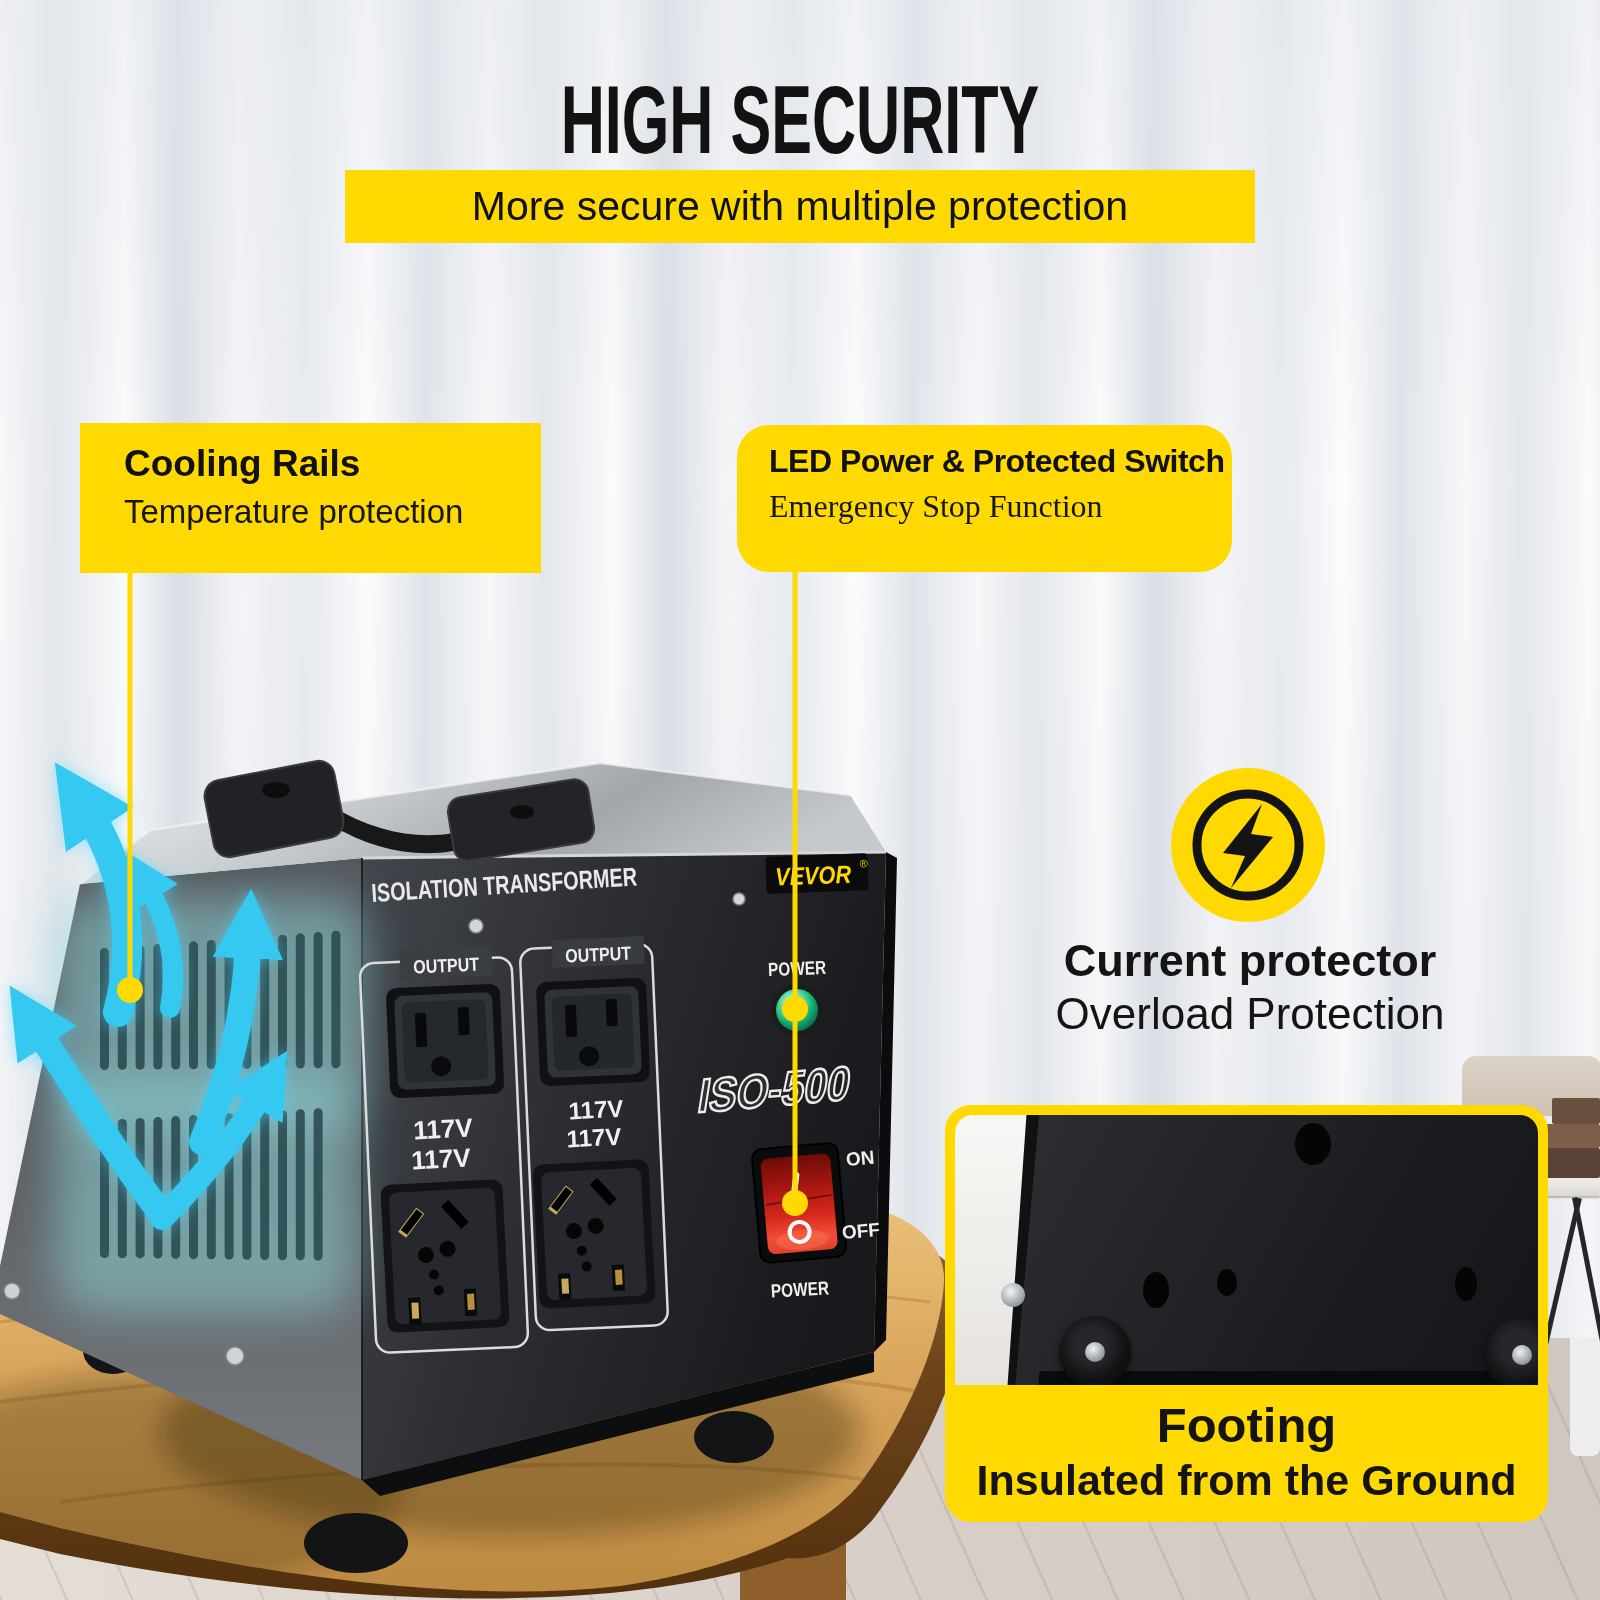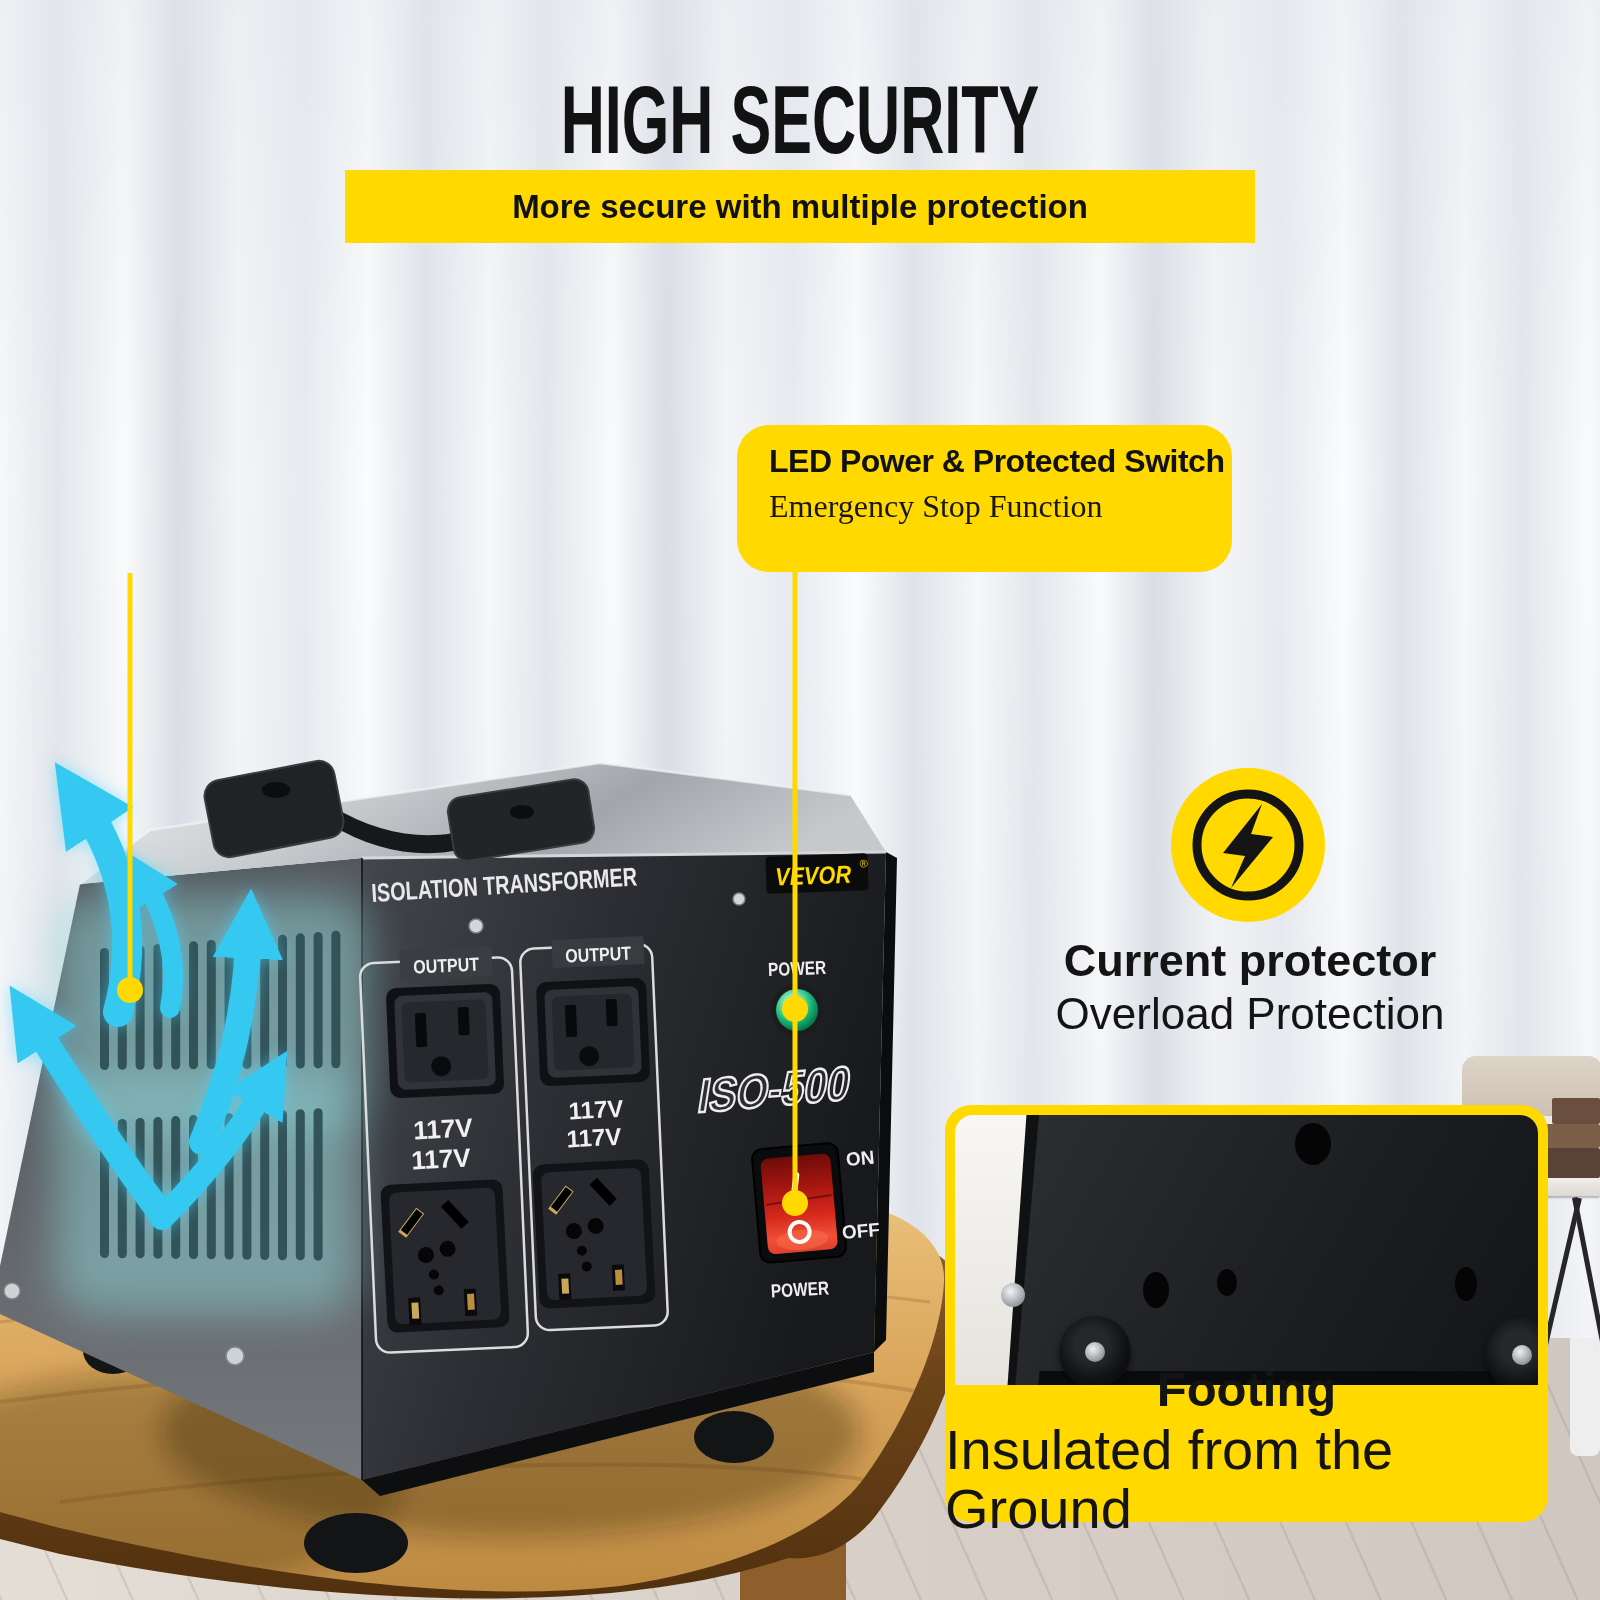--- a/index.html
+++ b/index.html
@@ -29,21 +29,21 @@
   .leg-b{left:1588px;transform:rotate(-11deg);}
   
   .scene{position:absolute;inset:0;z-index:3;}
   svg text{font-family:"Liberation Sans",sans-serif;}
   
   .title{position:absolute;left:0;top:64px;width:1600px;text-align:center;z-index:6;
     font-size:97px;font-weight:bold;color:#121212;letter-spacing:0px;
     transform:scaleX(.63);white-space:nowrap;}
   .banner{position:absolute;left:345px;top:170px;width:910px;height:73px;z-index:6;
     background:#FFD900;display:flex;align-items:center;justify-content:center;}
-  .banner span{font-size:33px;font-weight:bold;color:#111;}
+  .banner span{font-size:41px;font-weight:normal;color:#111;}
   
   .callout{position:absolute;background:#FFD900;z-index:6;display:flex;flex-direction:column;gap:8px;}
   .co-title{font-weight:bold;color:#111;}
   .co-desc{color:#161616;}
   .co1{left:80px;top:423px;width:461px;height:150px;padding:20px 0 0 44px;box-sizing:border-box;}
   .co1 .co-title{font-size:37px;} .co1 .co-desc{font-size:33px;}
   .co2{left:737px;top:425px;width:495px;height:147px;padding:18px 0 0 32px;box-sizing:border-box;border-radius:32px;}
   .co2 .co-title{font-size:32px;letter-spacing:-.5px;} .co2 .co-desc{font-size:32px;font-family:Liberation Serif, serif;}
   
   .current-label{position:absolute;left:950px;top:934px;width:600px;text-align:center;z-index:5;color:#141414;}
@@ -63,21 +63,21 @@
   .foot{position:absolute;border-radius:50%;
     background:radial-gradient(circle at 45% 40%, #26272a 0 28%, #101113 60%, #060607 100%);
     box-shadow:0 3px 6px rgba(0,0,0,.5);}
   .foot .screw{position:absolute;left:50%;top:50%;width:20px;height:20px;margin:-10px 0 0 -10px;border-radius:50%;
     background:radial-gradient(circle at 40% 35%, #eef0f2, #9fa4a9 60%, #63676c);}
   .ph-screw{position:absolute;width:24px;height:24px;border-radius:50%;
     background:radial-gradient(circle at 40% 35%, #f2f4f6, #a9aeb4 55%, #6c7176);}
   .card .band{position:absolute;left:0;right:0;top:282px;bottom:6px;display:flex;
     flex-direction:column;align-items:center;justify-content:center;gap:6px;color:#141414;}
   .band .b-title{font-size:49px;font-weight:bold;line-height:1.05;}
-  .band .b-desc{font-size:56px;line-height:1.05;}
+  .band .b-desc{font-size:43px;line-height:1.05;font-weight:bold;}
 </style>
 </head>
 <body>
 
 <div class="stage">
 
   <div class="curtain"></div>
   <div class="floor"></div>
   <div class="curtain-hem"></div>
 
@@ -363,18 +363,22 @@
   <div class="current-label">
     <div class="line1">Current protector</div>
     <div class="line2">Overload Protection</div>
   </div>
 
   <div class="title">HIGH SECURITY</div>
   <div class="banner">
     <span>More secure with multiple protection</span>
   </div>
 
+  <div class="callout co1">
+    <div class="co-title">Cooling Rails</div>
+    <div class="co-desc">Temperature protection</div>
+  </div>
   <div class="callout co2">
     <div class="co-title">LED Power &amp; Protected Switch</div>
     <div class="co-desc">Emergency Stop Function</div>
   </div>
 
 </div>
 
 </body></html>

